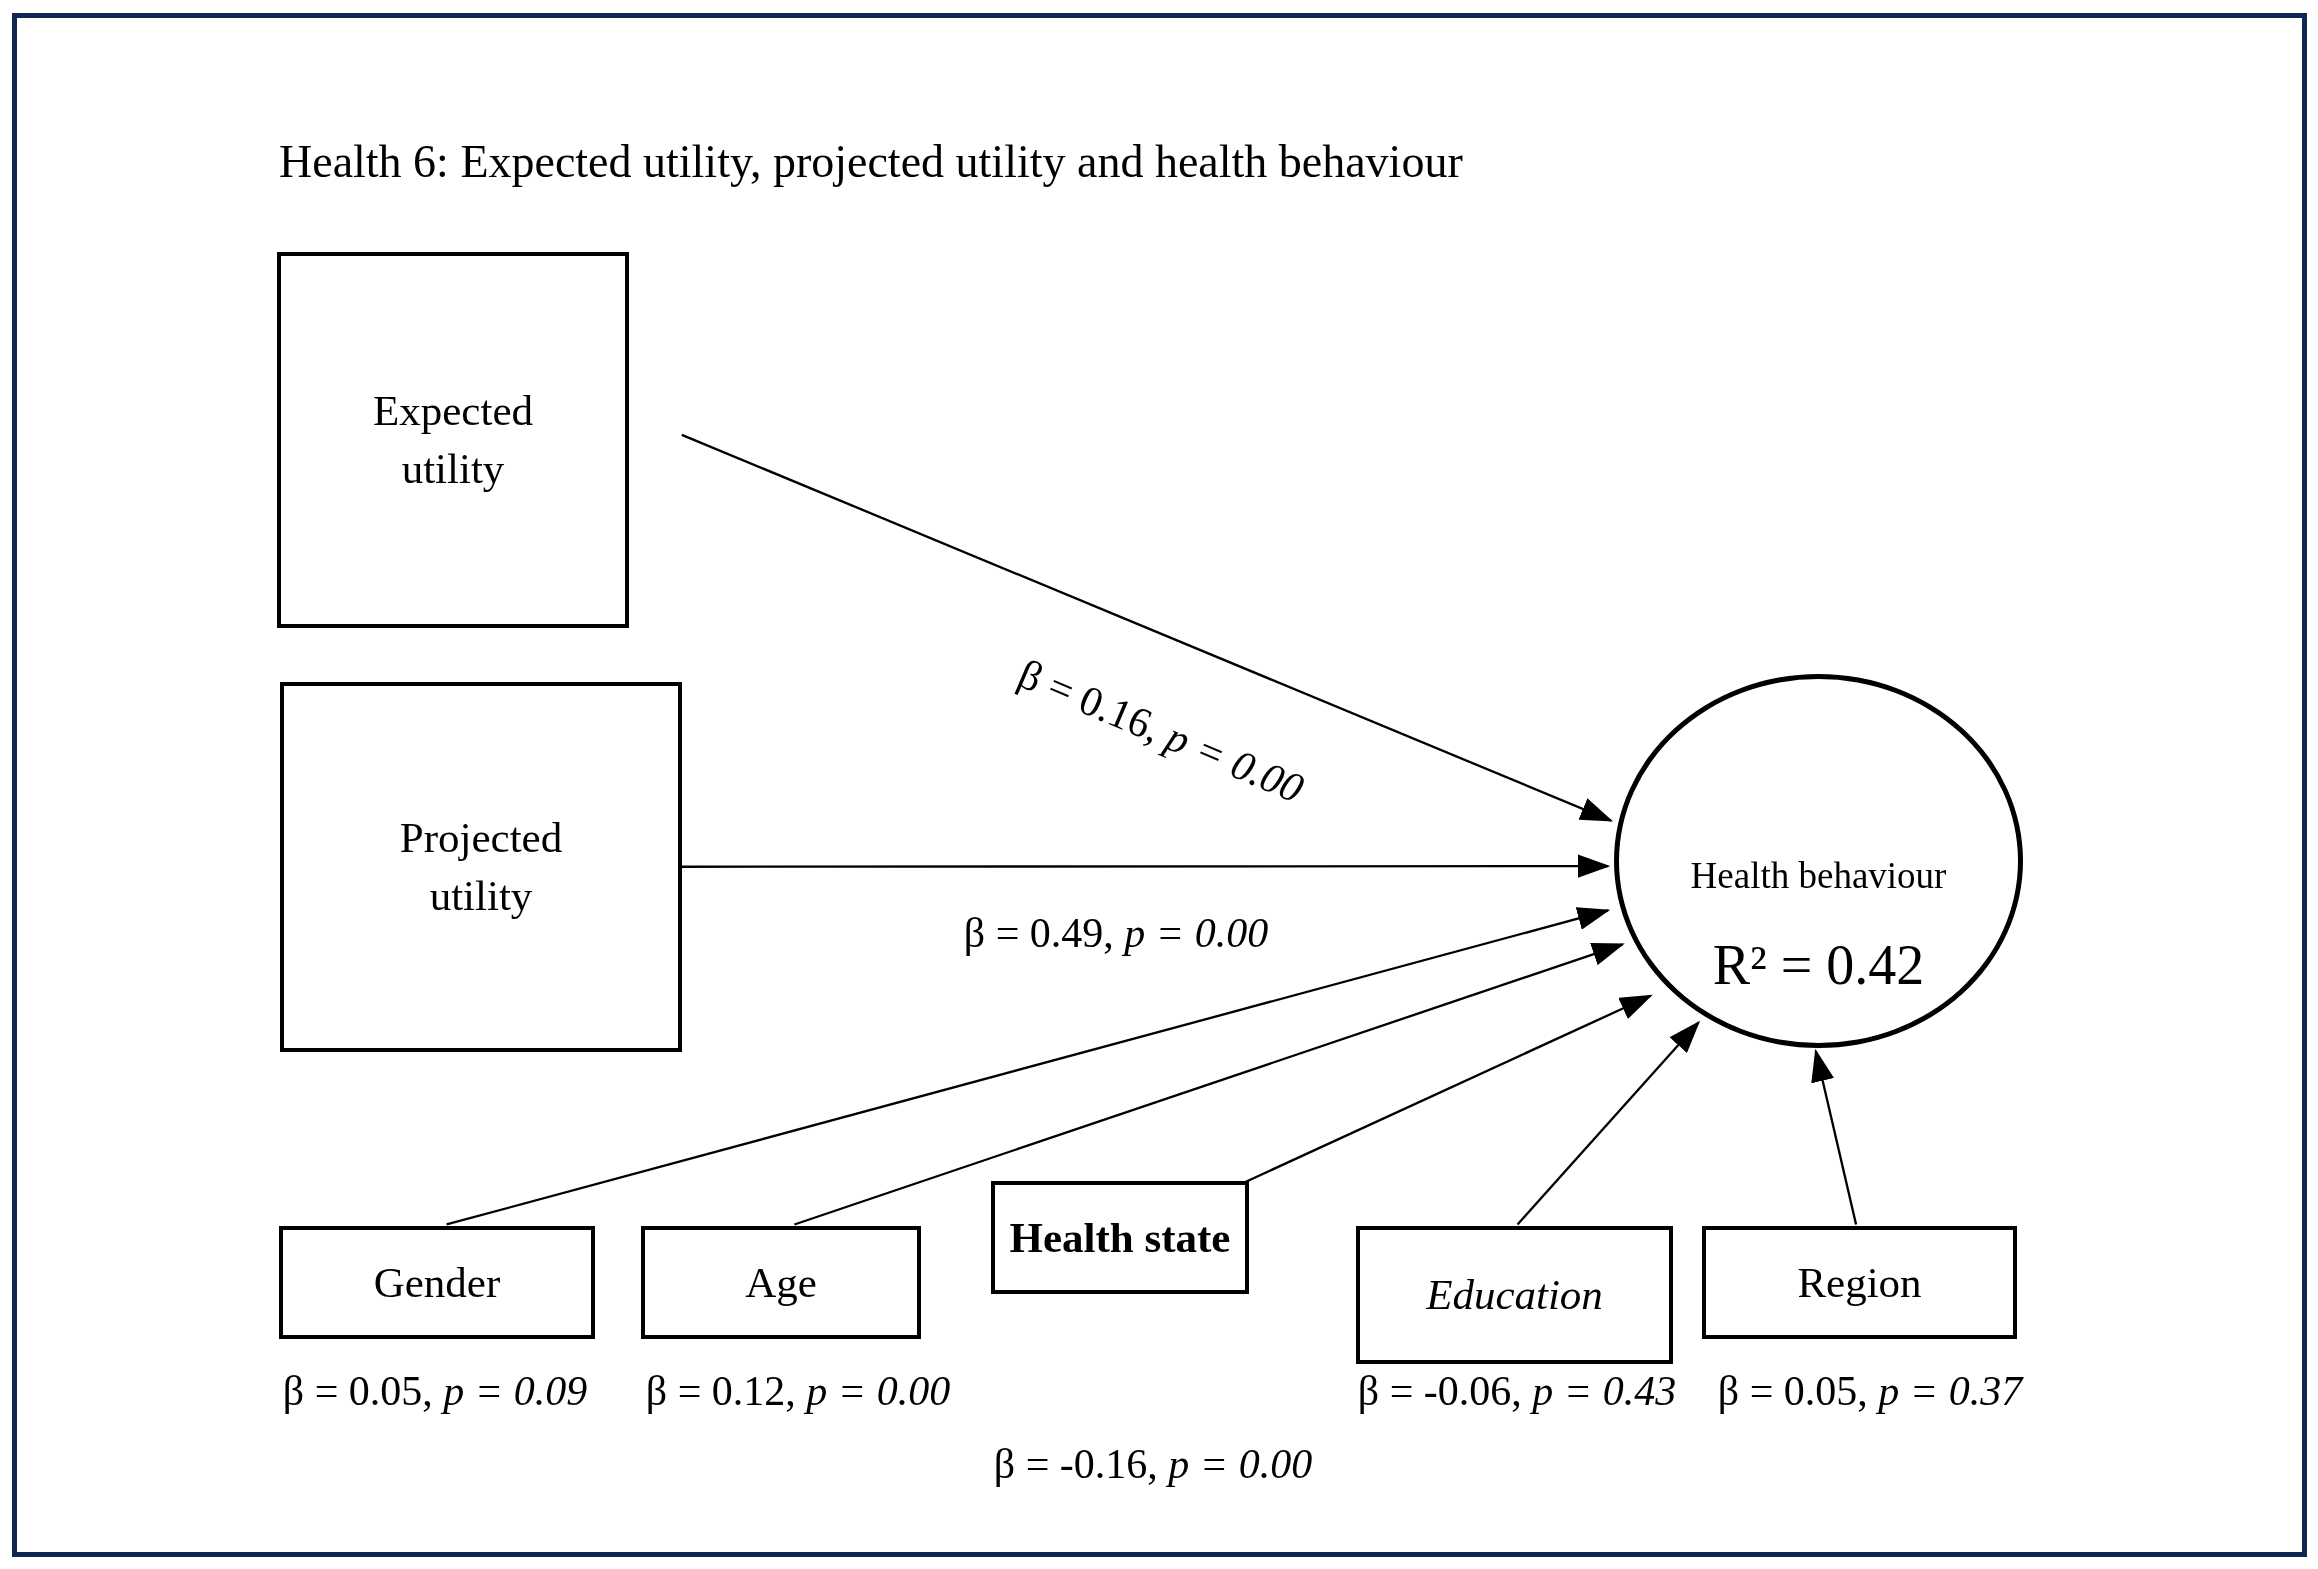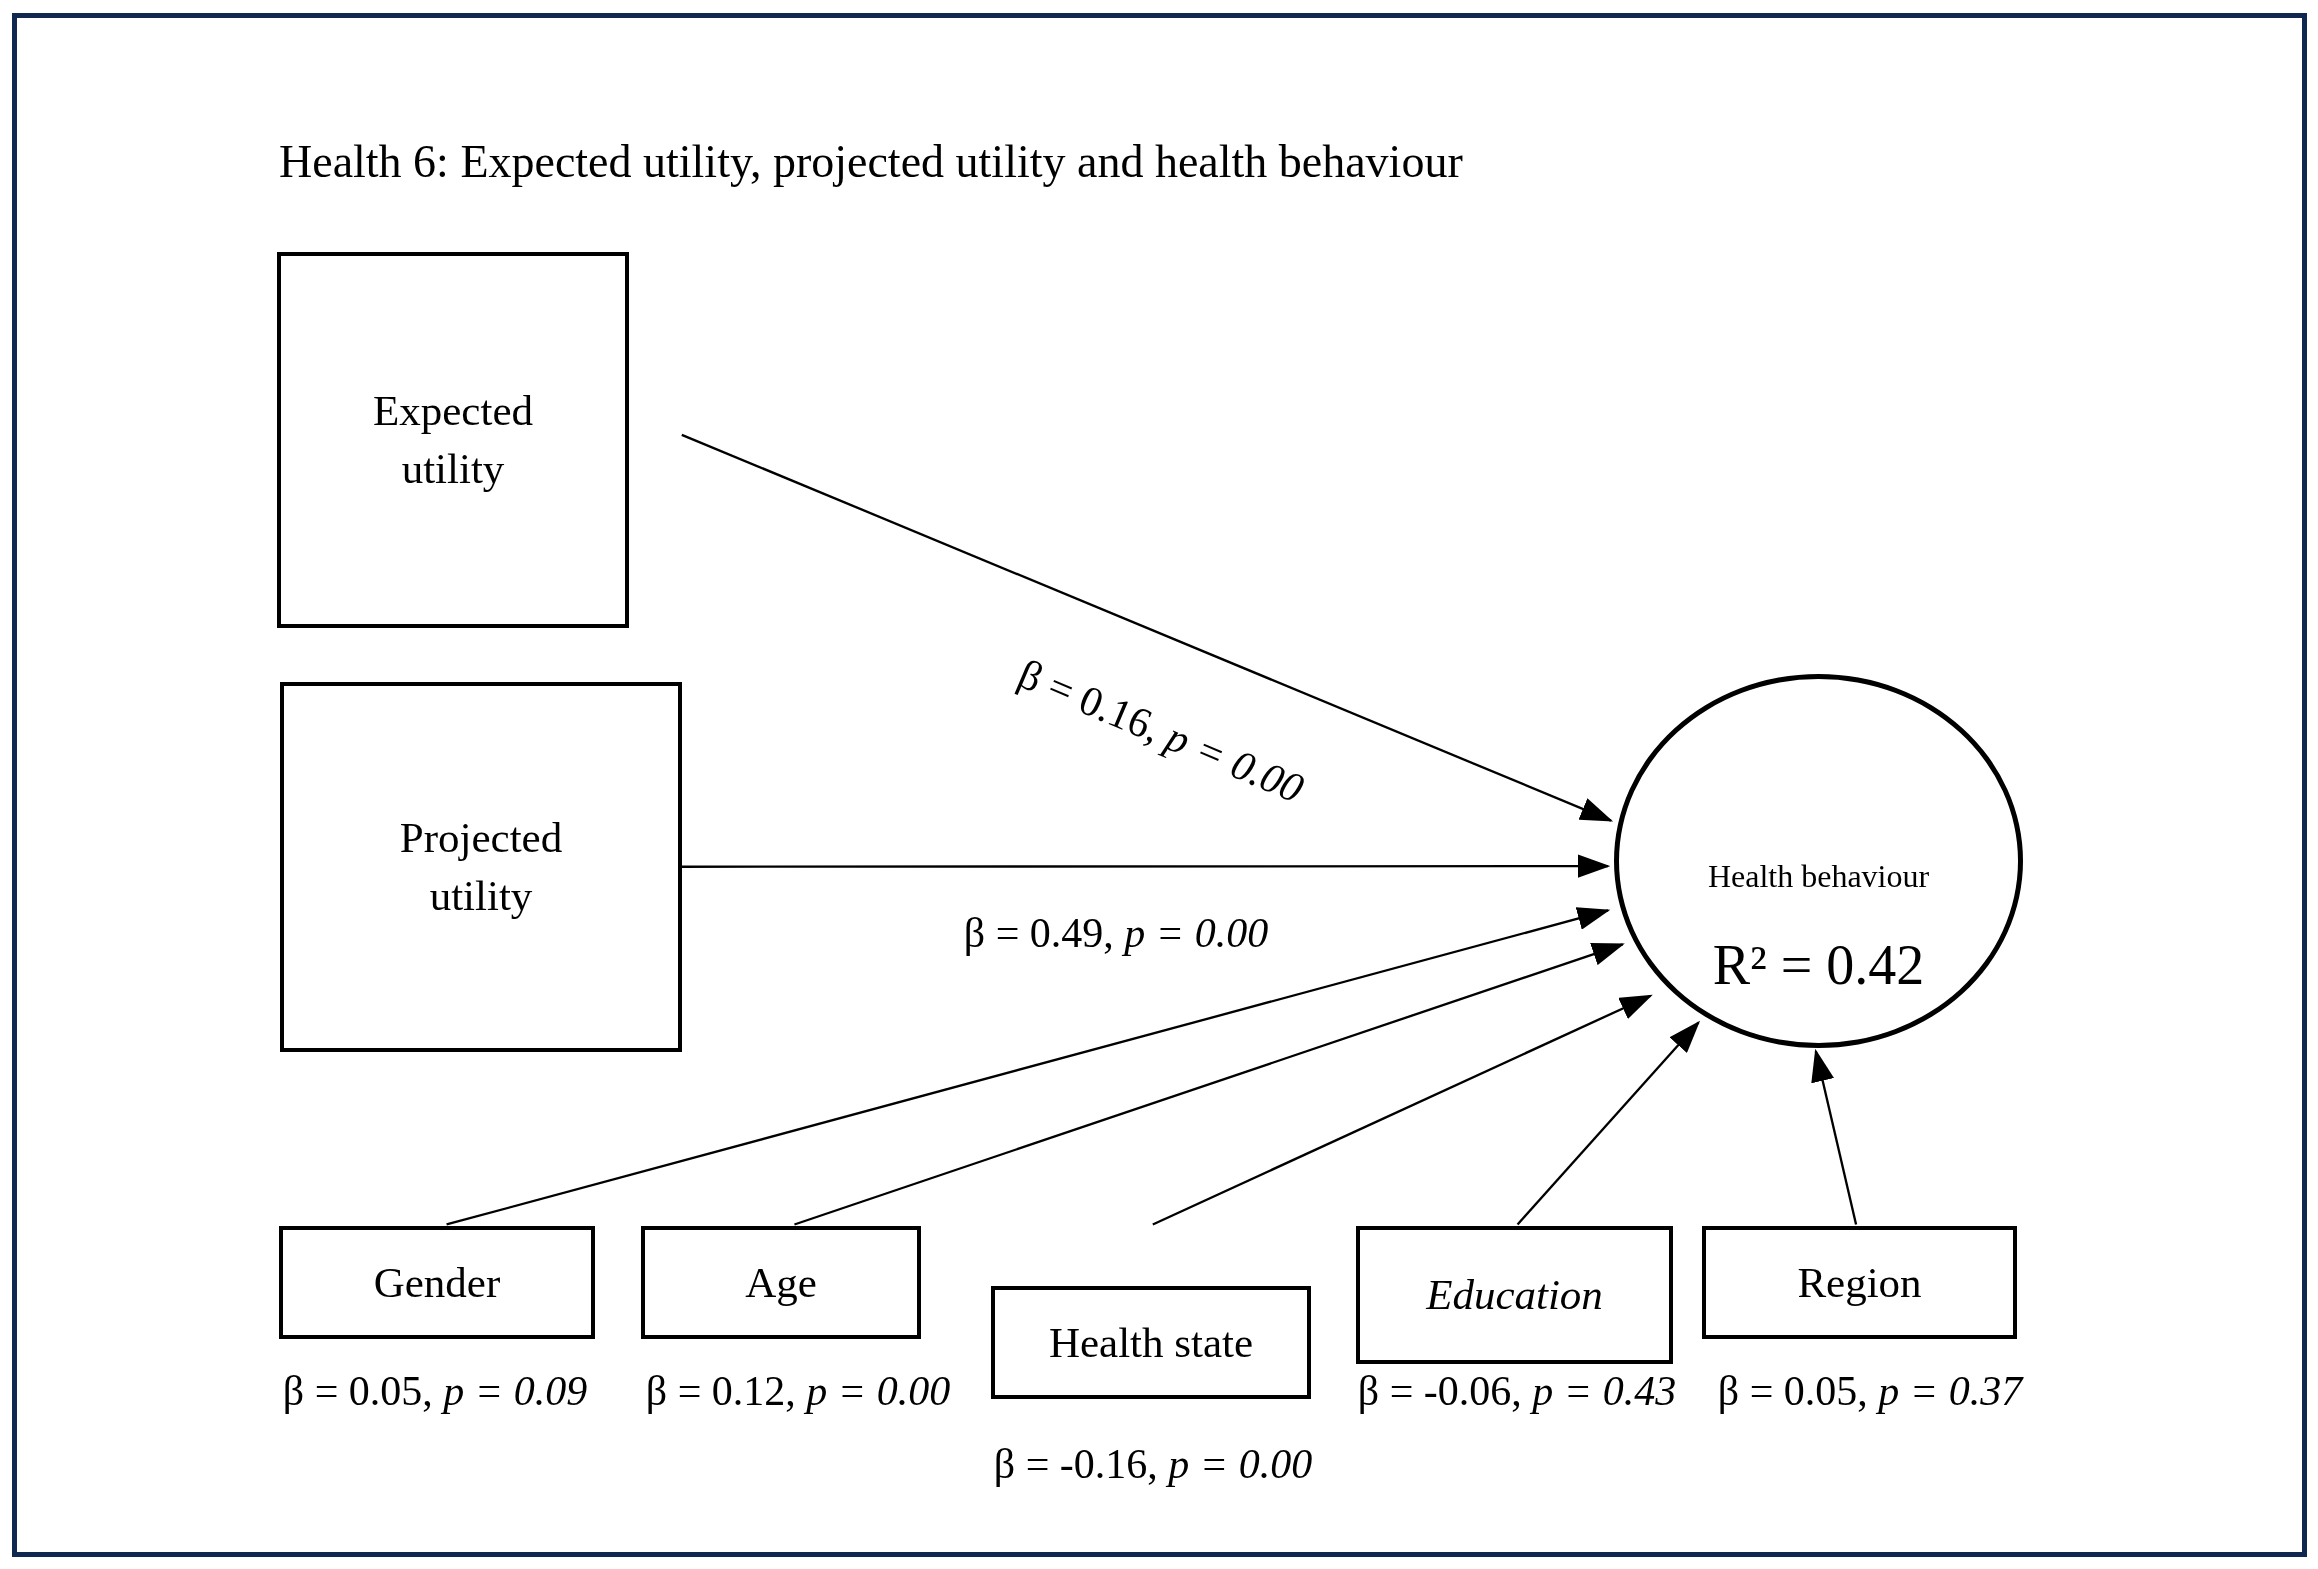--- a/index.html
+++ b/index.html
@@ -45,42 +45,42 @@
   }
   .node-label {
     font-size: 43px;
     line-height: 58px;
     white-space: pre-line;
   }
   .box-expected   { left: 277px;  top: 252px;  width: 352px; height: 376px; }
   .box-projected  { left: 280px;  top: 682px; width: 402px; height: 370px; }
   .box-gender     { left: 279px;  top: 1226px; width: 316px; height: 113px; }
   .box-age        { left: 641px; top: 1226px; width: 280px; height: 113px; }
-  .box-health-state { left: 991px; top: 1286px; width: 320px; height: 113px; }
+  .box-health-state { left: 991px; top: 1181px; width: 258px; height: 113px; font-weight: bold; }
   .box-education  { left: 1356px; top: 1226px; width: 317px; height: 138px; font-style: italic; }
   .box-region     { left: 1702px; top: 1226px; width: 315px; height: 113px; }
   .node-circle {
     position: absolute;
     left: 1614px;
     top: 674px;
     width: 409px;
     height: 374px;
     border: 5.3px solid #000000;
     border-radius: 50%;
     background: #ffffff;
     box-sizing: border-box;
     display: flex;
     flex-direction: column;
     align-items: center;
     justify-content: flex-start;
     padding-top: 169px;
     row-gap: 33px;
     text-align: center;
   }
-  .circle-label { font-size: 32px; line-height: 56px; white-space: nowrap; }
+  .circle-label { font-size: 37px; line-height: 56px; white-space: nowrap; }
   .circle-r2    { font-size: 56px; line-height: 56px; white-space: nowrap; }
   .edge-label {
     position: absolute;
     font-size: 42px;
     white-space: nowrap;
     transform: translate(-50%, -50%);
   }
   .edge-label .pval { font-style: italic; }
   .label-expected-path {
     left: 1161px; top: 731px;

